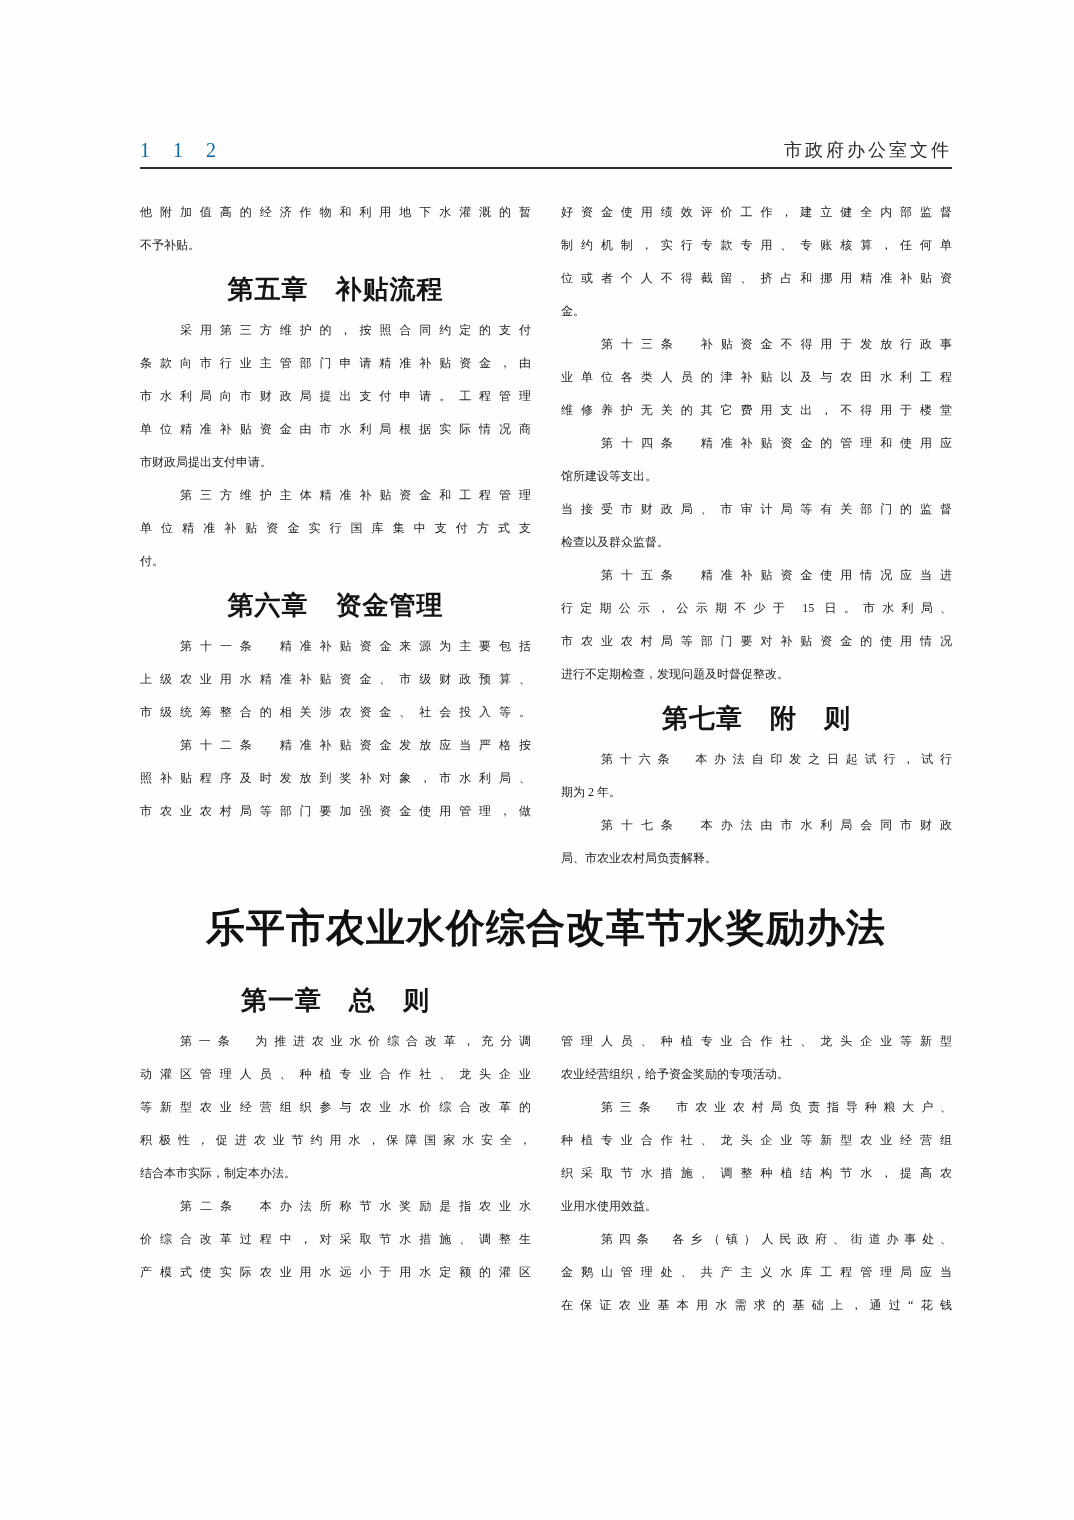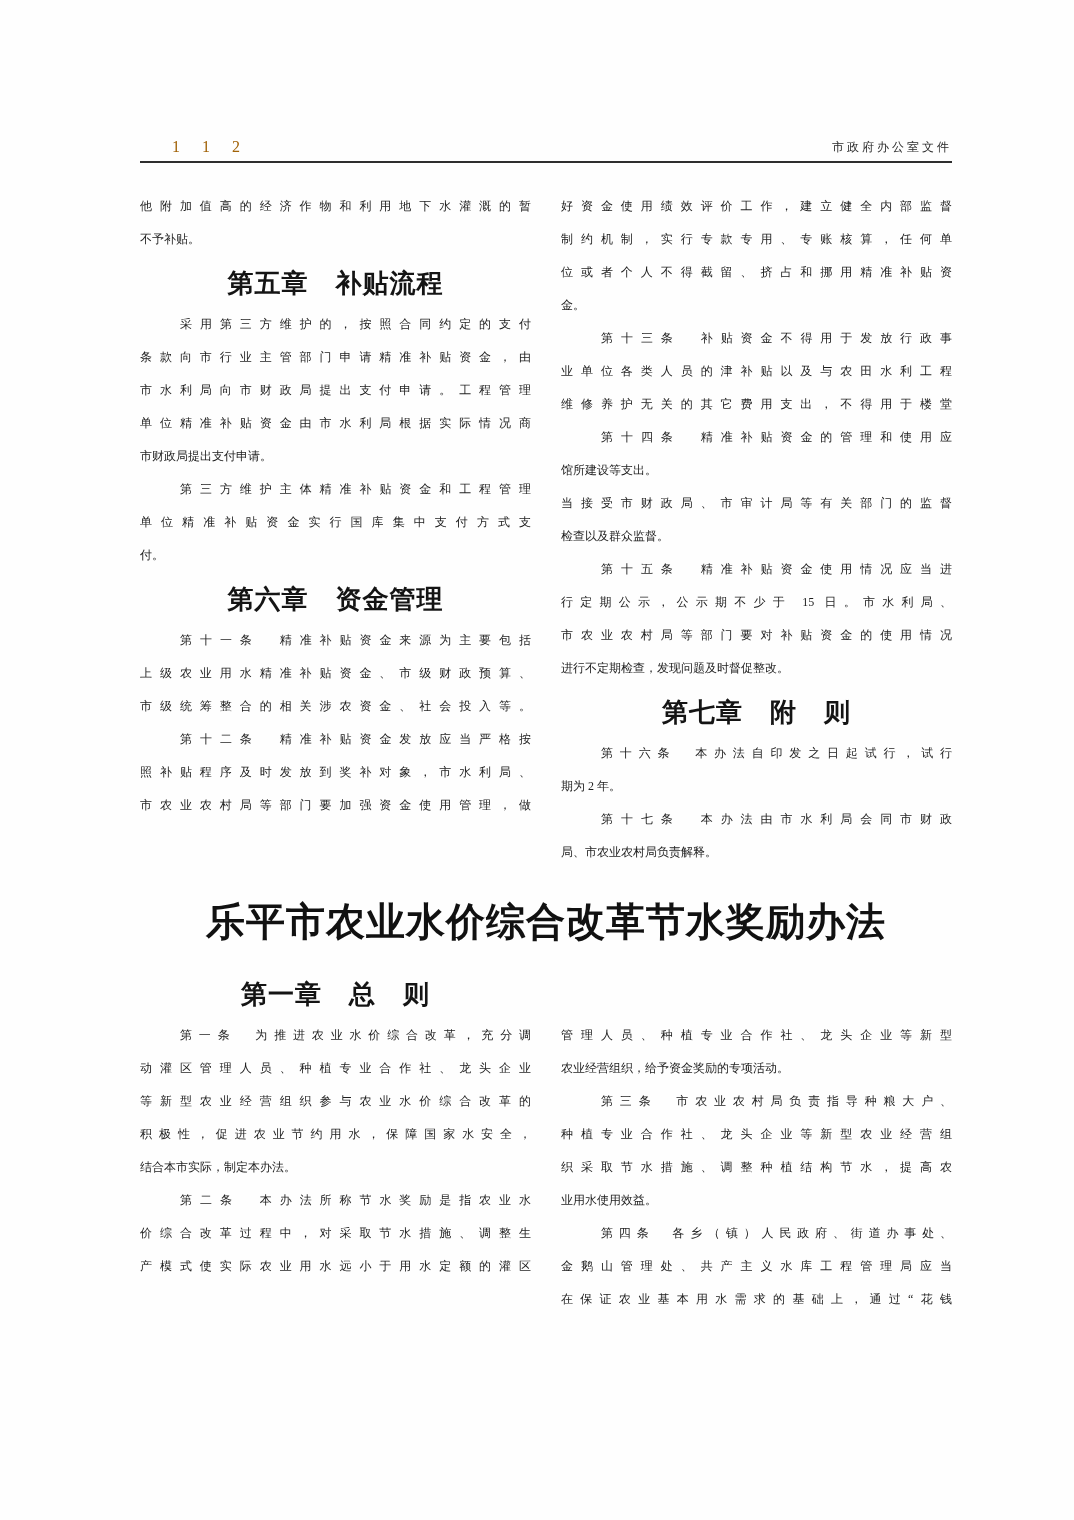--- a/index.html
+++ b/index.html
@@ -19,27 +19,26 @@
     overflow: hidden;
   }
   .header-row {
     display: flex;
     justify-content: space-between;
     align-items: flex-end;
     border-bottom: 2px solid #2e2e2e;
     padding-bottom: 5px;
   }
   .pagenum {
-    font-size: 16px;
+    font-size: 20px;
     letter-spacing: 9px;
-    color: #a16207;
-    margin-left: 32px;
+    color: #0369a1;
   }
   .hlabel {
-    font-size: 12px;
+    font-size: 18px;
     letter-spacing: 3px;
     color: #2a2a2a;
   }
   .cols {
     display: flex;
     gap: 30px;
     margin-top: 27px;
   }
   .cols.tight { margin-top: 0; }
   .col { width: 391px; }

